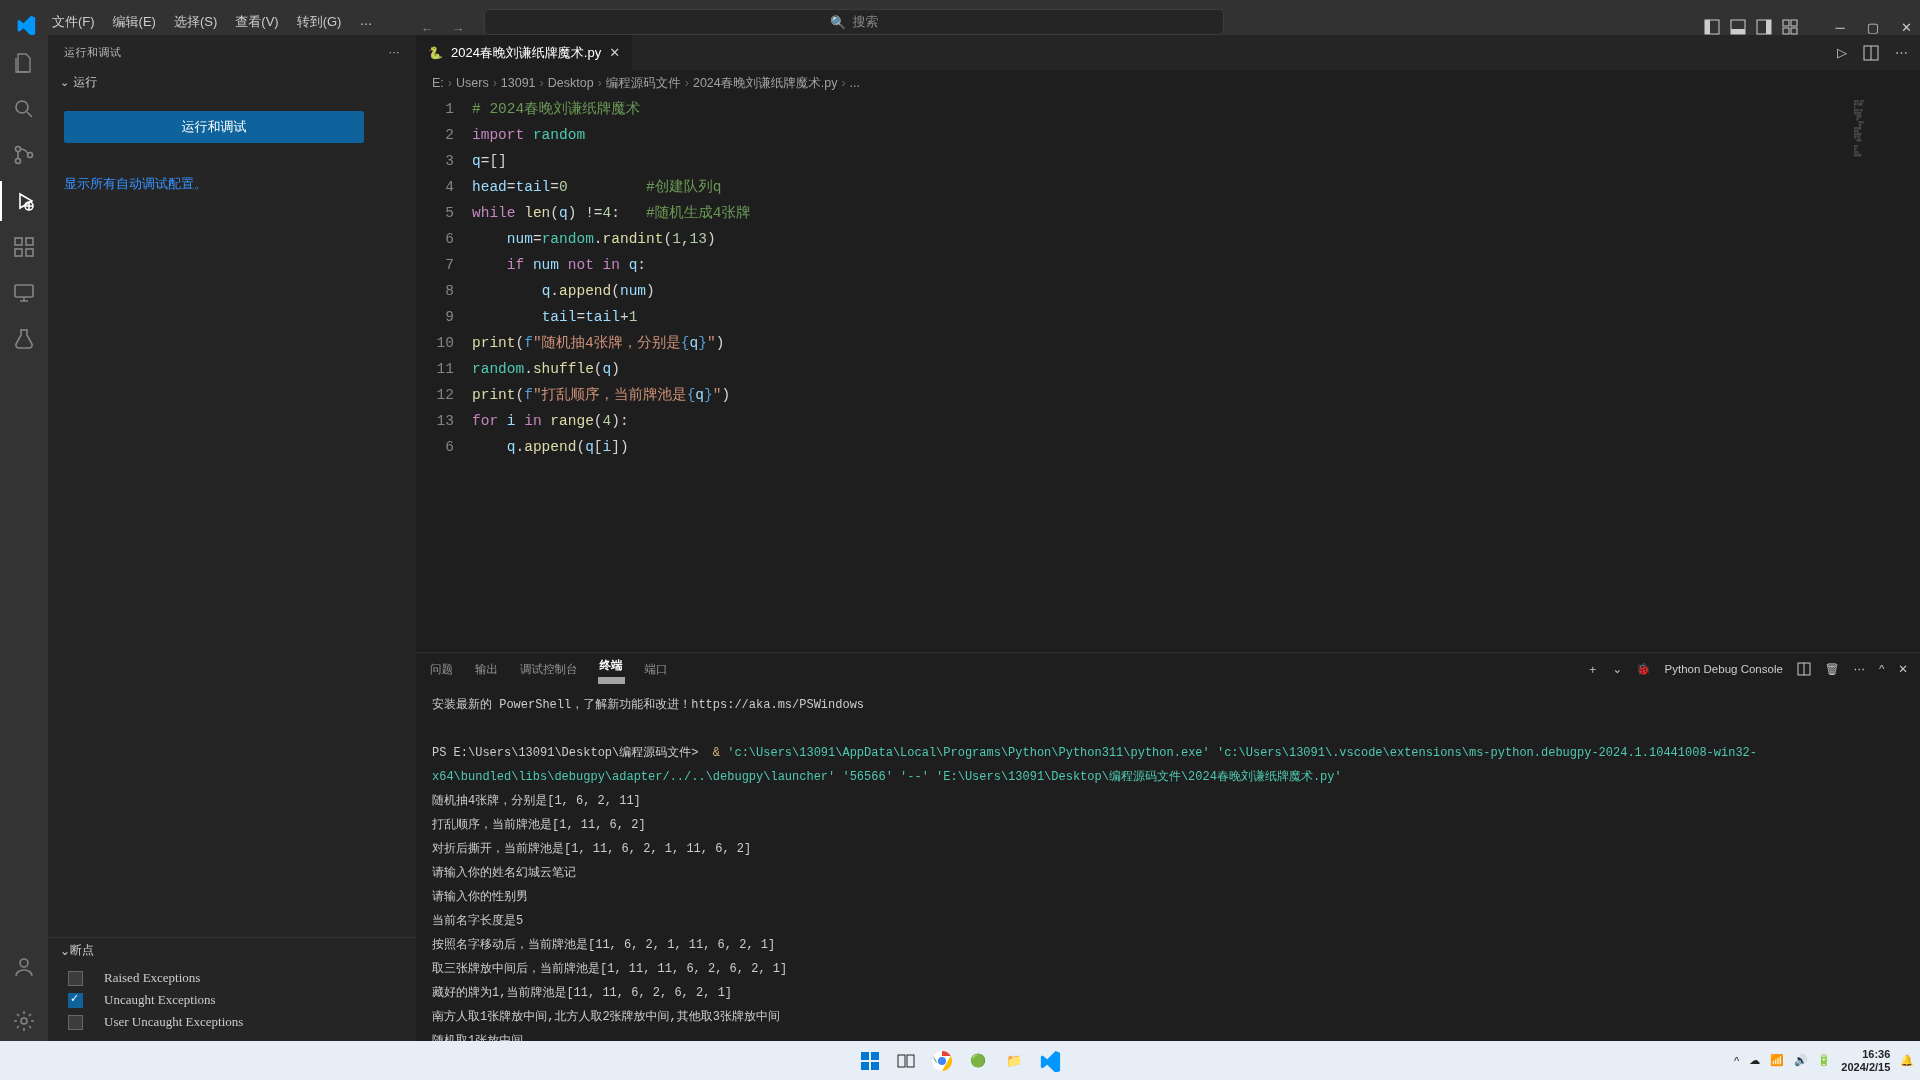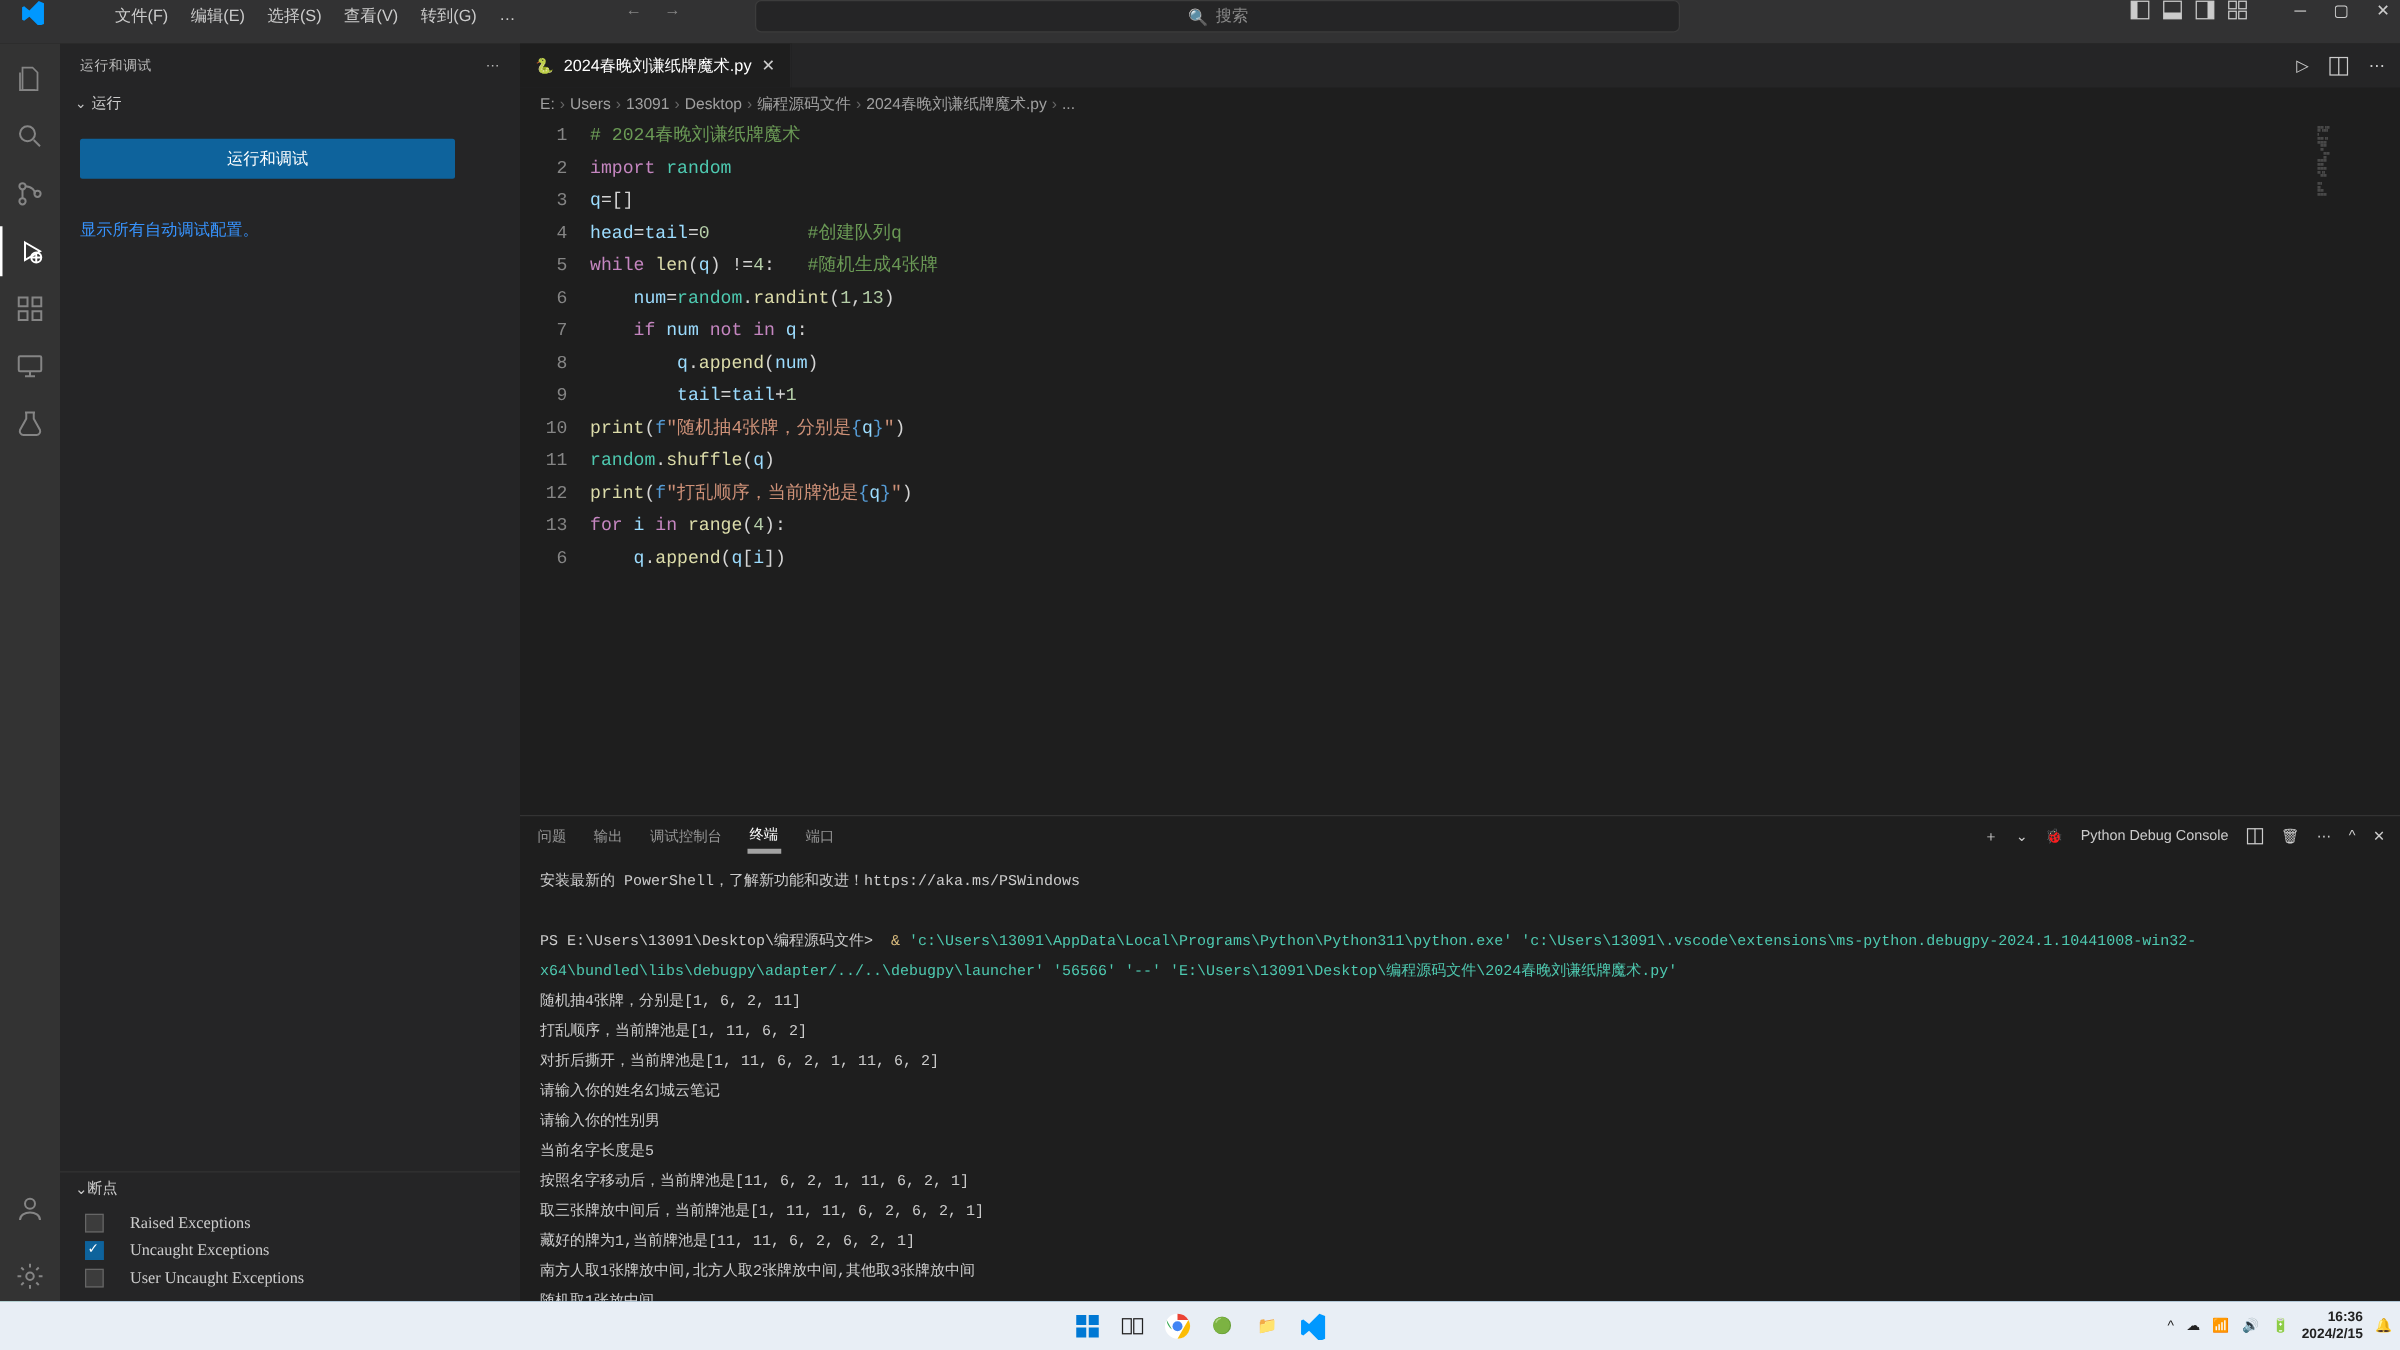--- a/index.html
+++ b/index.html
@@ -1,17 +1,17 @@
 <!DOCTYPE html>
 <html><head>
 <meta charset="utf-8">
 <style>
 * { margin:0; padding:0; box-sizing:border-box; }
 body { font-family: "Segoe UI", "Microsoft YaHei", sans-serif; font-size:13px; background:#1e1e1e; color:#cccccc; overflow:hidden; width:1920px; height:1080px; position:relative;}
-.titlebar { height:35px; background:#323233; display:flex; align-items:flex-start; padding:0 8px; color:#cccccc;gap:40px;}
+.titlebar { height:35px; background:#323233; display:flex; align-items:flex-end; padding:0 8px; color:#cccccc;}
 .titlebar .logo { width:20px; height:20px; margin:0 8px;}
 .menu { display:flex; gap:2px; }
 .menu-item { padding:4px 8px; cursor:pointer; border-radius:4px;}
 .nav-arrows{display:flex; gap:18px; margin-left:40px; color:#858585;}
 .search{flex:0 0 740px; height:26px; background:#252526; border:1px solid #3c3c3c; border-radius:5px; margin-left:20px; display:flex; align-items:center; justify-content:center; color:#888; gap:6px;}
 .title-right{margin-left:auto; display:flex; gap:20px; align-items:center; color:#cccccc;}
 .title-right .wc{display:flex; gap:8px;}
 .main{display:flex; height:1006px;}
 .activitybar{width:48px; background:#333333; display:flex; flex-direction:column; align-items:center; padding-top:8px; gap:6px;}
 .activitybar .ab{width:48px; height:40px; display:flex; align-items:center; justify-content:center; color:#858585; cursor:pointer;}
@@ -40,21 +40,21 @@
 .breadcrumb{height:26px; display:flex; align-items:center; padding:0 16px; font-size:12.5px; color:#a0a0a0; gap:4px;}
 .breadcrumb .sep{color:#666;}
 .editor{flex:1; display:flex; overflow:hidden; position:relative; font-family:Consolas,"Courier New",monospace; font-size:14.5px; line-height:26px;}
 .gutter{width:56px; text-align:right; color:#858585; padding-right:18px;}
 .code{flex:1; white-space:pre; color:#d4d4d4;}
 .minimap{width:70px; background:#1e1e1e; opacity:0.4; padding:4px; font-size:2px; line-height:3px; color:#888;}
 .tok-c{color:#6a9955;} .tok-k{color:#c586c0;} .tok-m{color:#569cd6;} .tok-f{color:#dcdcaa;} .tok-n{color:#b5cea8;} .tok-s{color:#ce9178;} .tok-i{color:#4ec9b0;} .tok-v{color:#9cdcfe;}
 .panel{height:389px; border-top:1px solid #333; display:flex; flex-direction:column;}
 .panel-tabs{height:32px; display:flex; align-items:center; padding:0 12px; gap:18px; font-size:11.5px; color:#969696;}
 .ptab{padding:4px 2px; cursor:pointer;}
-.ptab.active{color:#fff; border-bottom:4px solid #a3a3a3;}
+.ptab.active{color:#fff; border-bottom:7px solid #a3a3a3;font-weight:bold;}
 .panel-right{margin-left:auto; display:flex; align-items:center; gap:14px; color:#ccc;}
 .terminal{flex:1; padding:8px 16px; font-family:Consolas,"Courier New",monospace; font-size:12px; line-height:24px; color:#ccc; overflow:hidden; white-space:pre-wrap;}
 .term-y{color:#d7ba7d;} .term-c{color:#4ec9b0;}
 .statusbar{height:24px; background:#007acc; display:flex; align-items:center; font-size:12px; color:#fff; padding:0 8px; gap:14px;}
 .statusbar .remote{background:#16825d; height:24px; display:flex; align-items:center; padding:0 8px; margin-left:-8px;}
 .statusbar .right{margin-left:auto; display:flex; gap:14px; align-items:center;}
 .taskbar{height:39px; background:#e8eef5; position:absolute; bottom:0; left:0; right:0; display:flex; align-items:center; justify-content:center; gap:8px;}
 .taskbar .ticon{width:28px; height:28px; border-radius:4px; display:flex; align-items:center; justify-content:center;}
 .tray{position:absolute; right:6px; display:flex; align-items:center; gap:10px; color:#222; font-size:11px;}
 .tray .clock{text-align:right; line-height:13px;font-weight:bold;}

